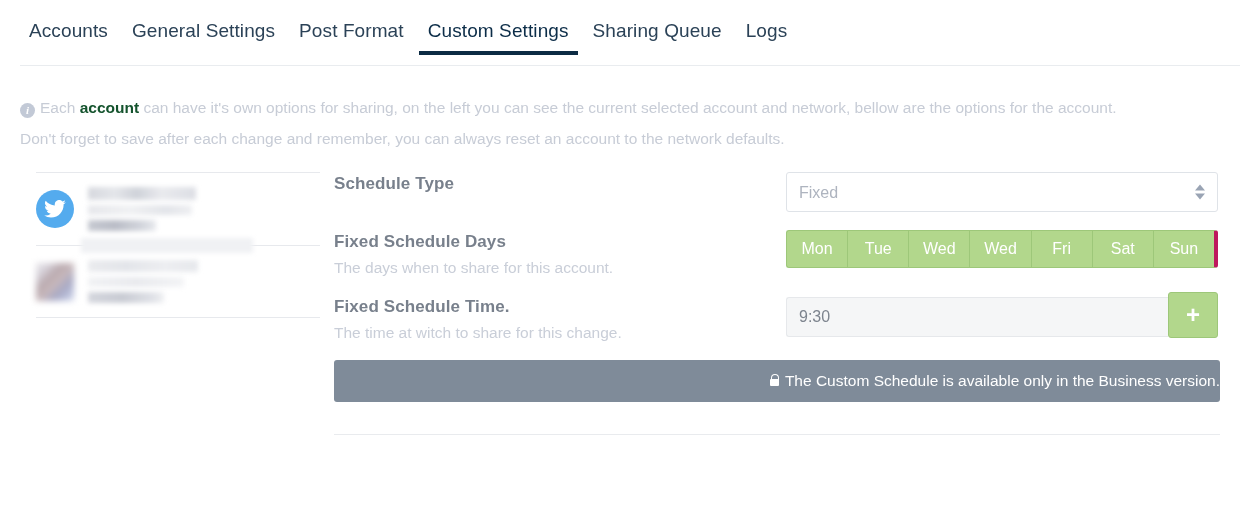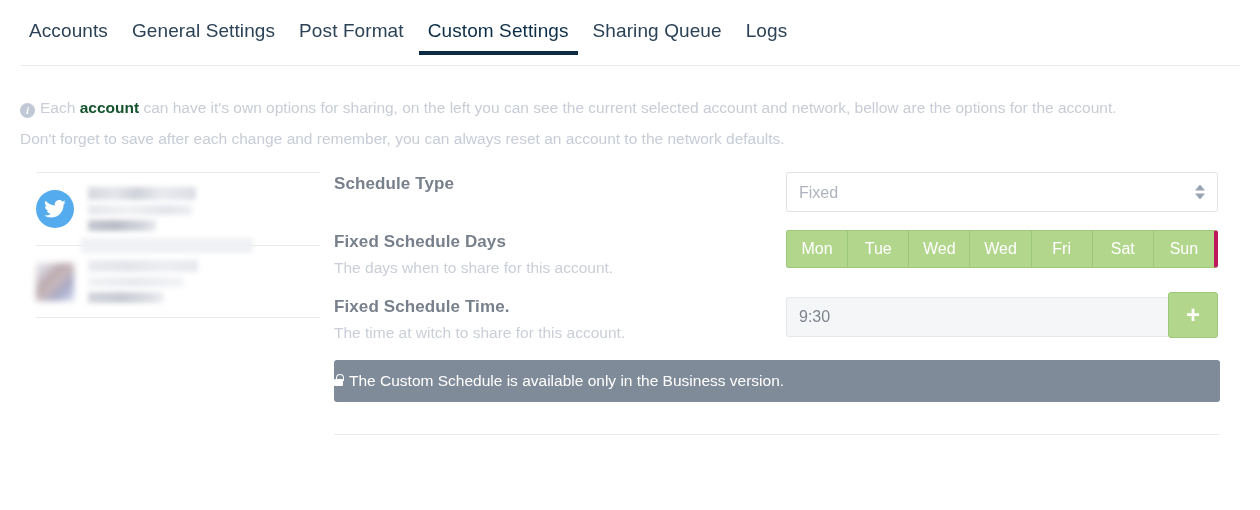--- a/index.html
+++ b/index.html
@@ -220,21 +220,21 @@
     font-family: "Liberation Sans", sans-serif;
   }
 
   .biz-bar {
     background: #7f8b99;
     color: #ffffff;
     height: 42px;
     border-radius: 3px;
     display: flex;
     align-items: center;
-    justify-content: flex-start;
+    justify-content: flex-end;
     font-size: 15.5px;
     margin: 14px 0 0 0;
     width: 886px;
   }
   .lock {
     display: inline-block;
     width: 9px; height: 7px;
     background: #ffffff;
     border-radius: 1px;
     position: relative;
@@ -344,21 +344,21 @@
           <div class="day">Fri</div>
           <div class="day">Sat</div>
           <div class="day">Sun</div>
         </div>
       </div>
     </div>
 
     <div class="row">
       <div class="row-label">
         <div class="lab">Fixed Schedule Time.</div>
-        <div class="sub">The time at witch to share for this account.</div>
+        <div class="sub">The time at witch to share for this change.</div>
       </div>
       <div class="row-control">
         <div class="timerow">
           <input class="time-input" type="text" value="9:30" style="">
           <button class="add-btn">+</button>
         </div>
       </div>
     </div>
 
     <div class="biz-bar">

